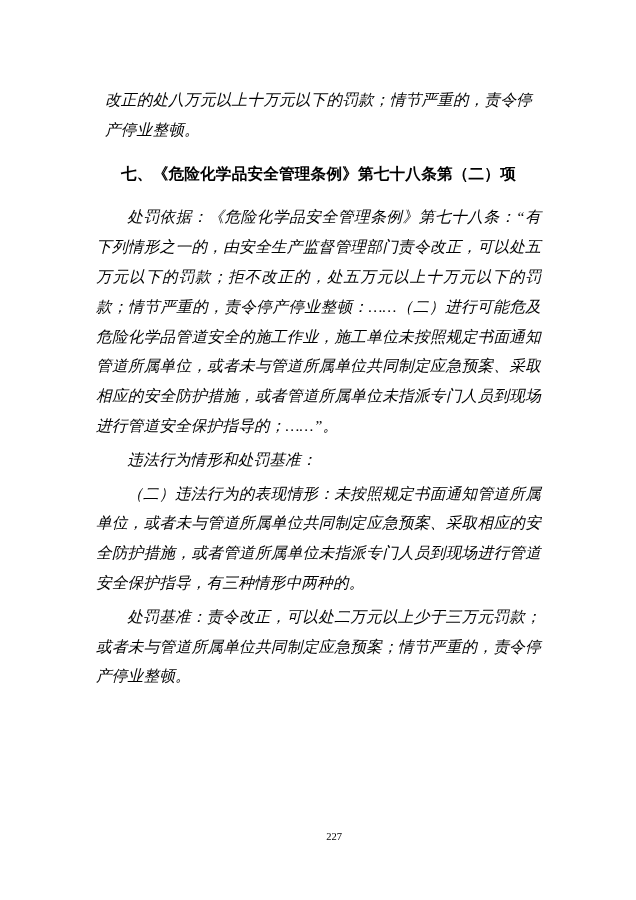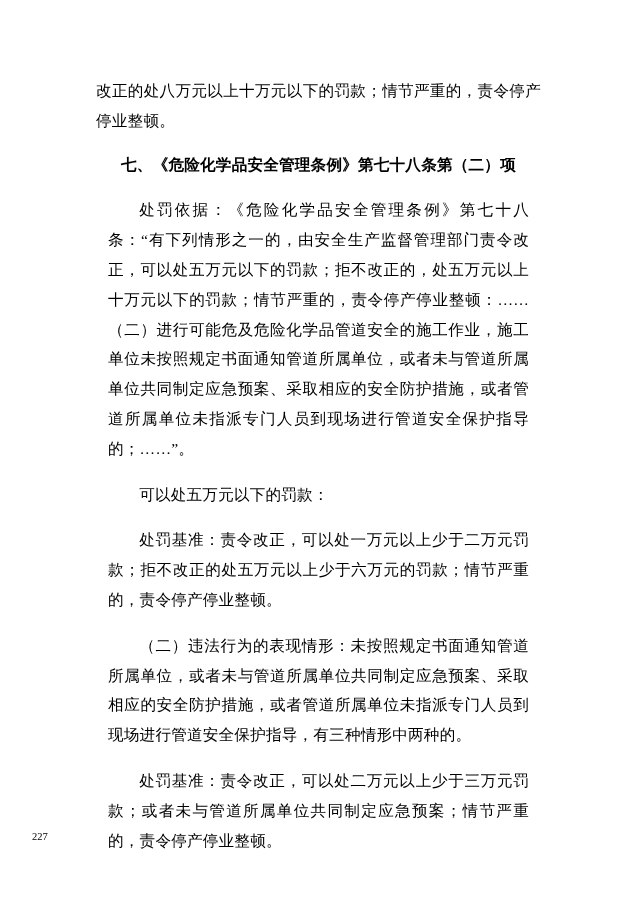--- a/index.html
+++ b/index.html
@@ -23,51 +23,52 @@
     left: 92px;
     top: 72px;
     width: 453px;
     font-size: 15.6px;
     line-height: 29.8px;
     text-align: justify;
     text-justify: inter-ideograph;
     letter-spacing: 0.2px;
   }
   .para {
-    margin: 16px;
+    margin: 4px;
     text-indent: 2em;
+    font-style: italic;
   }
   .para-cont {
-    margin: 4px;
+    margin: 13px;
     text-indent: 0;
+    font-style: italic;
   }
   .heading {
     margin: 14px;
     text-indent: 0;
     text-align: center;
     font-weight: bold;
   }
   .footer {
     position: absolute;
     left: 0;
     right: 0;
     top: 831px;
-    text-align: left;
+    text-align: center;
     font-size: 10.5px;
     color: #000000;
     padding-left: 32px;
   }
 </style>
 </head>
 <body>
 
 <div class="page">
   <div class="content">
     <p class="para-cont">改正的处八万元以上十万元以下的罚款；情节严重的，责令停产停业整顿。</p>
     <p class="heading">七、《危险化学品安全管理条例》第七十八条第（二）项</p>
     <p class="para">处罚依据：《危险化学品安全管理条例》第七十八条：“有下列情形之一的，由安全生产监督管理部门责令改正，可以处五万元以下的罚款；拒不改正的，处五万元以上十万元以下的罚款；情节严重的，责令停产停业整顿：……（二）进行可能危及危险化学品管道安全的施工作业，施工单位未按照规定书面通知管道所属单位，或者未与管道所属单位共同制定应急预案、采取相应的安全防护措施，或者管道所属单位未指派专门人员到现场进行管道安全保护指导的；……”。</p>
-    <p class="para">可以处五万元以下的罚款：</p>
-    <p class="para">处罚基准：责令改正，可以处一万元以上少于二万元罚款；拒不改正的处五万元以上少于六万元的罚款；情节严重的，责令停产停业整顿。</p>
+    <p class="para">违法行为情形和处罚基准：</p>
     <p class="para">（二）违法行为的表现情形：未按照规定书面通知管道所属单位，或者未与管道所属单位共同制定应急预案、采取相应的安全防护措施，或者管道所属单位未指派专门人员到现场进行管道安全保护指导，有三种情形中两种的。</p>
     <p class="para">处罚基准：责令改正，可以处二万元以上少于三万元罚款；或者未与管道所属单位共同制定应急预案；情节严重的，责令停产停业整顿。</p>
   </div>
   <div class="footer">227</div>
 </div>
 
 </body></html>

